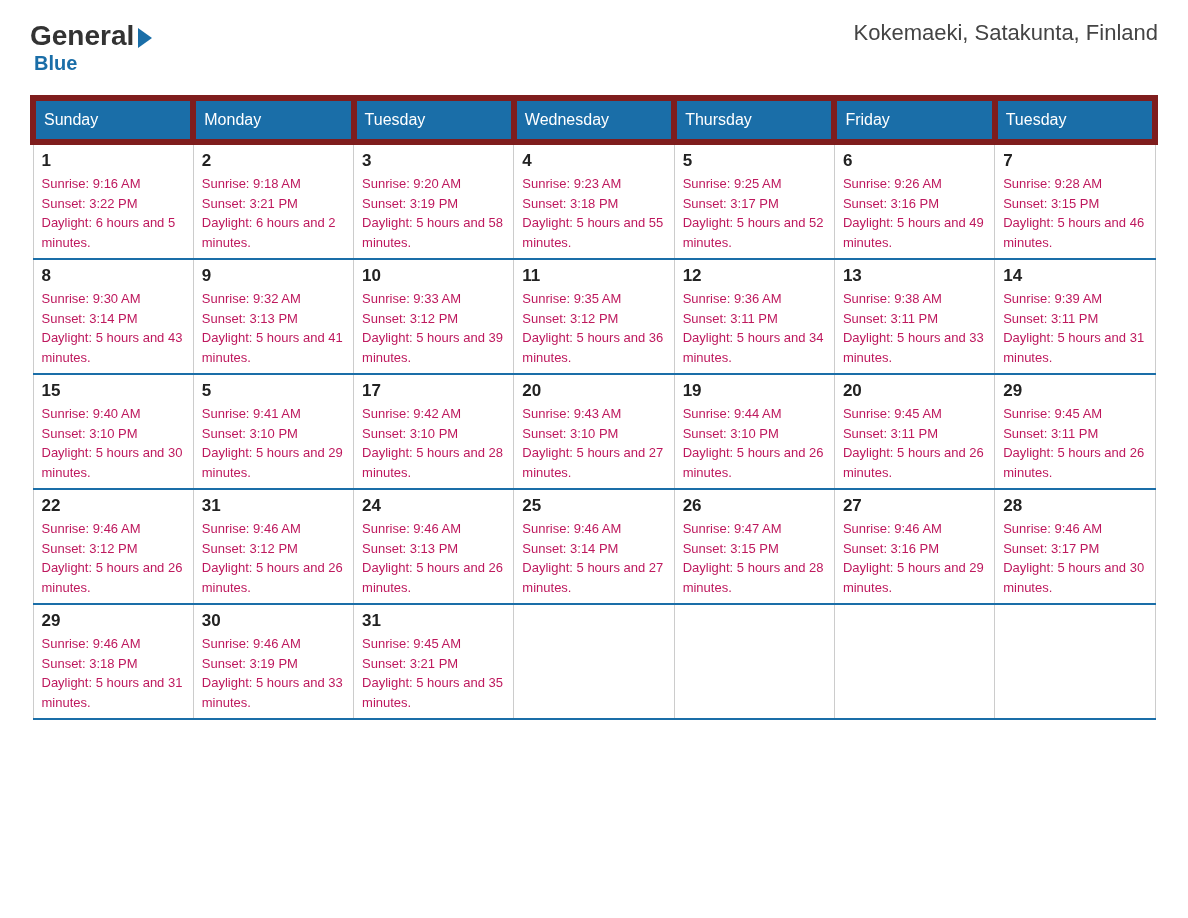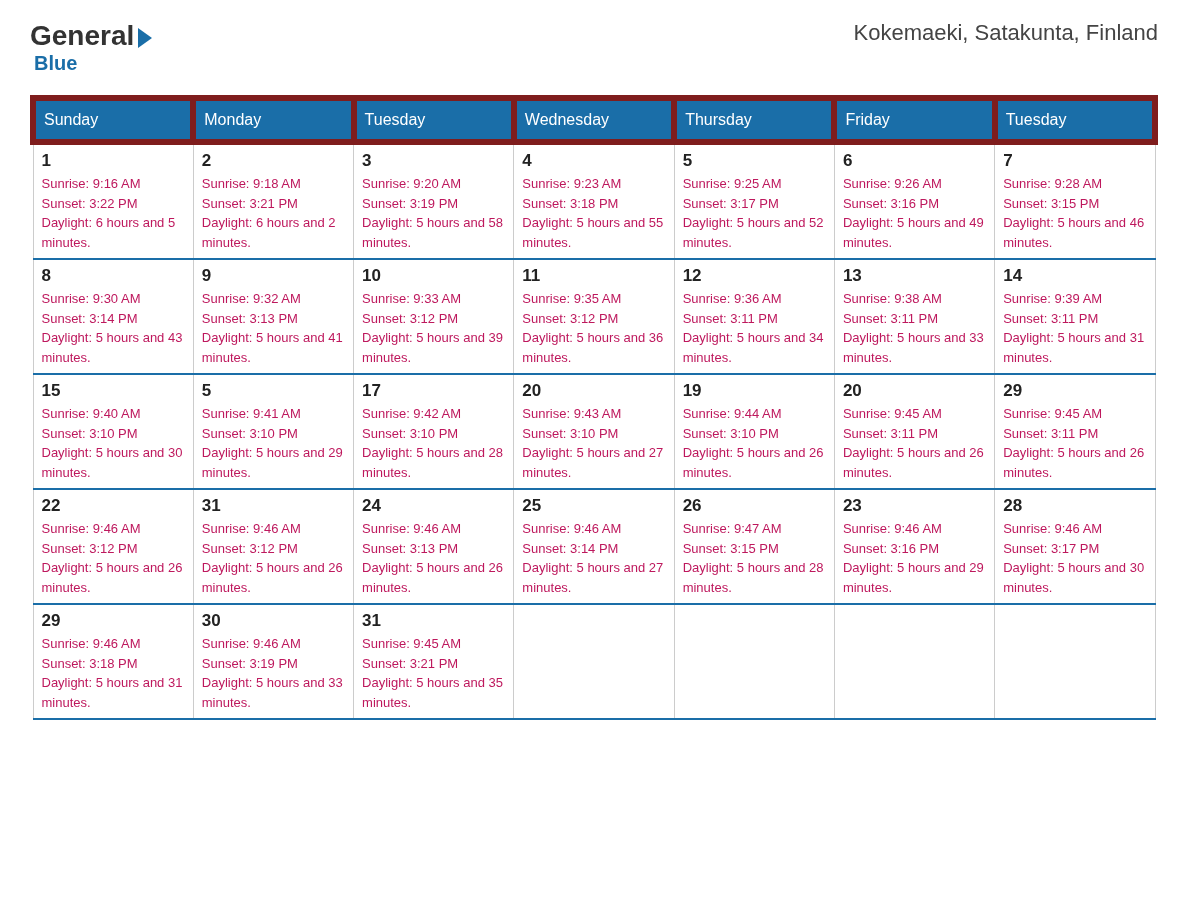--- a/index.html
+++ b/index.html
@@ -234,21 +234,21 @@
         </td>
         <td>
           <div class="day-number">25</div>
           <div class="day-info">Sunrise: 9:46 AM<br>Sunset: 3:14 PM<br>Daylight: 5 hours and 27 minutes.</div>
         </td>
         <td>
           <div class="day-number">26</div>
           <div class="day-info">Sunrise: 9:47 AM<br>Sunset: 3:15 PM<br>Daylight: 5 hours and 28 minutes.</div>
         </td>
         <td>
-          <div class="day-number">23</div>
+          <div class="day-number">27</div>
           <div class="day-info">Sunrise: 9:46 AM<br>Sunset: 3:16 PM<br>Daylight: 5 hours and 29 minutes.</div>
         </td>
         <td>
           <div class="day-number">28</div>
           <div class="day-info">Sunrise: 9:46 AM<br>Sunset: 3:17 PM<br>Daylight: 5 hours and 30 minutes.</div>
         </td>
       </tr>
       <tr>
         <td>
           <div class="day-number">29</div>

